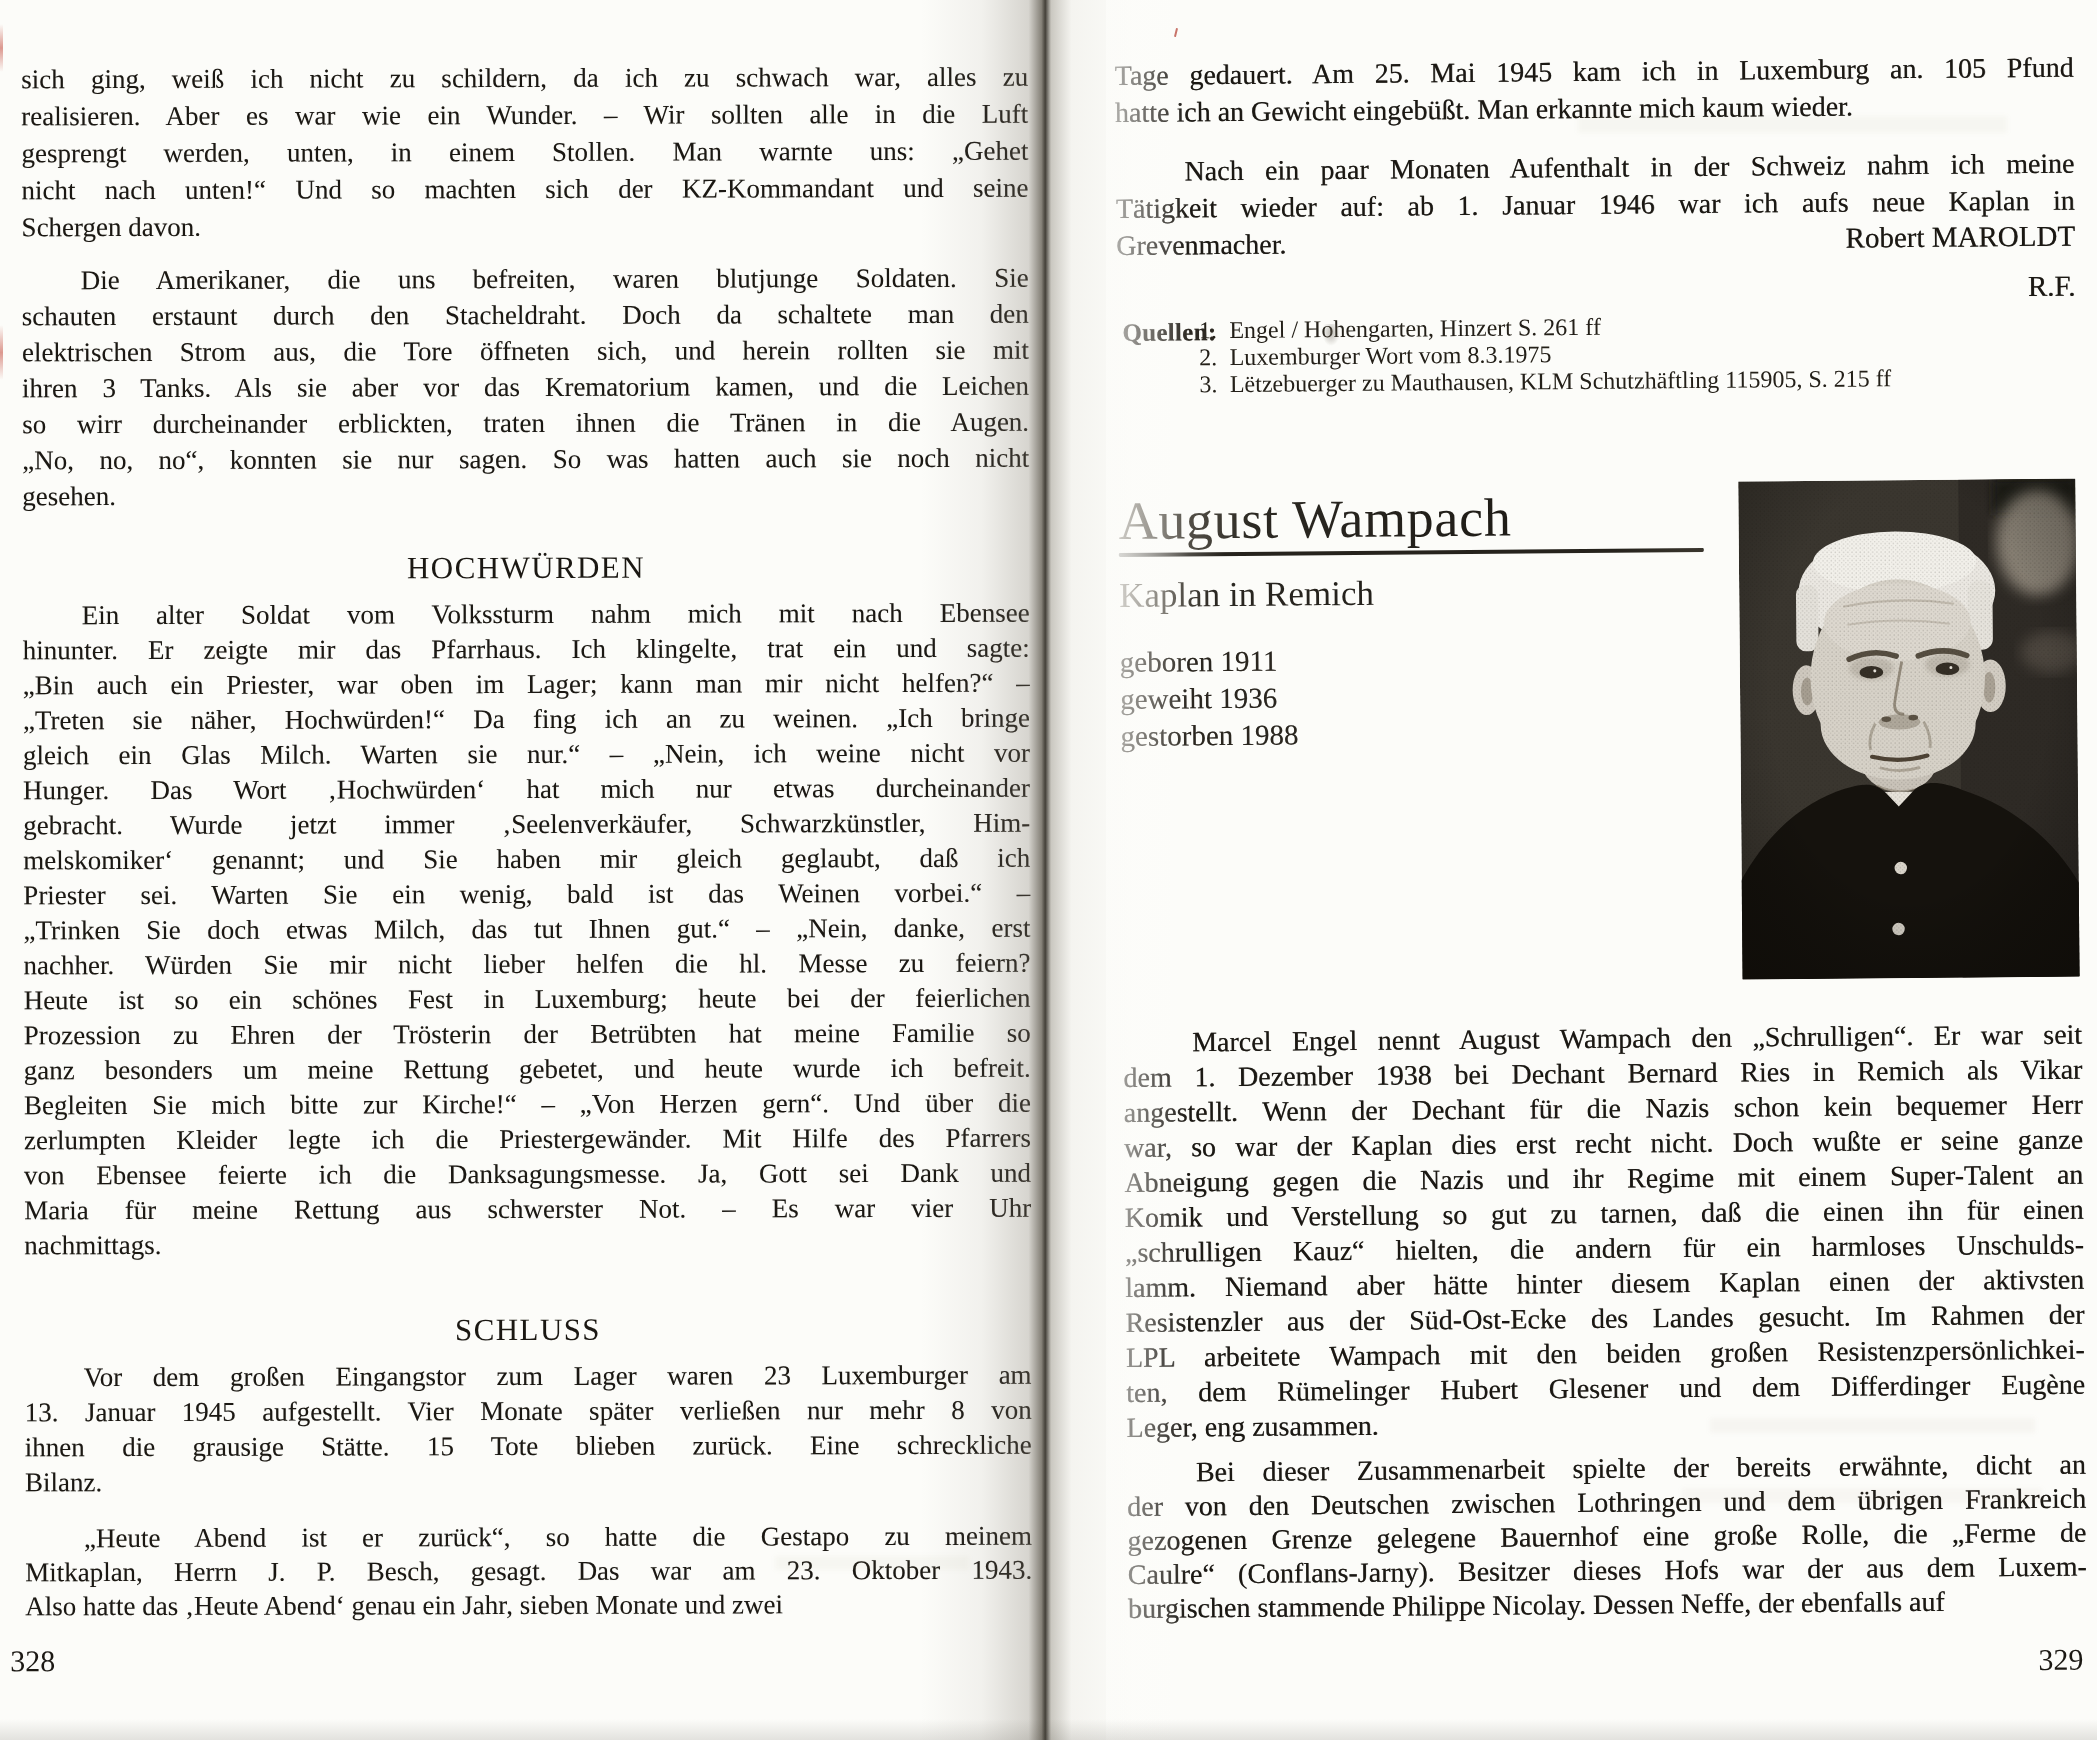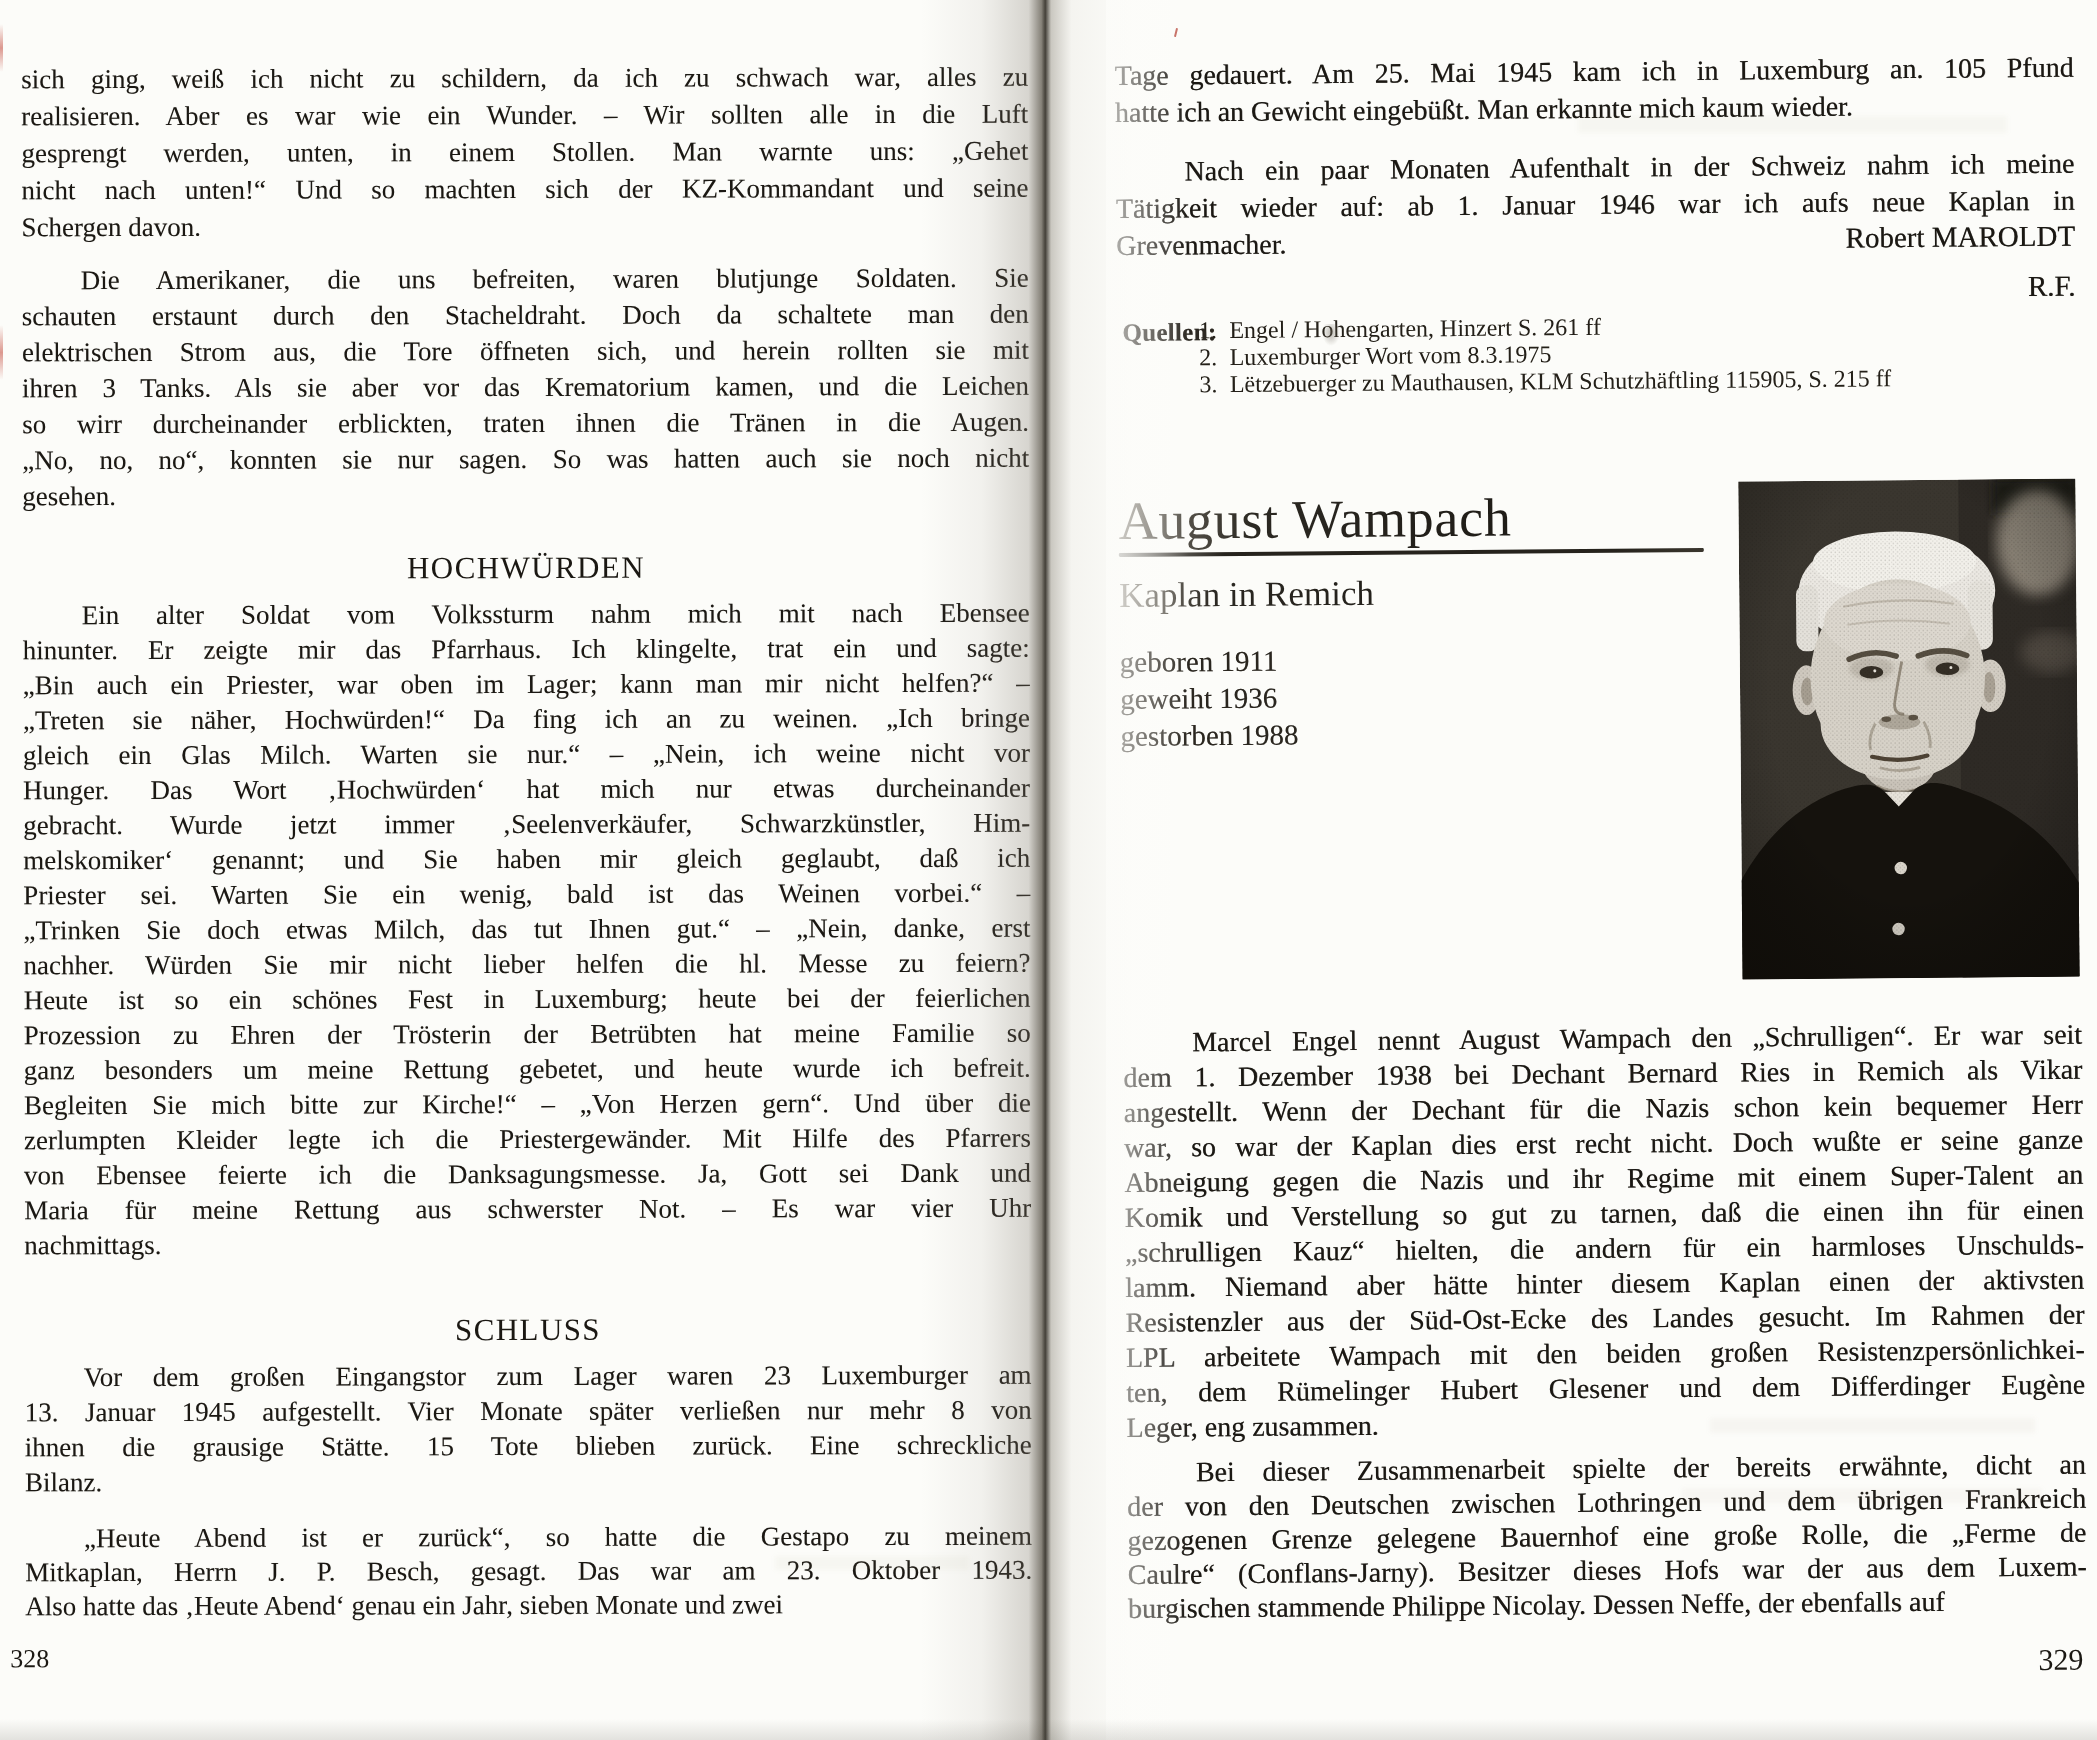--- a/index.html
+++ b/index.html
@@ -37,21 +37,21 @@
   .indent-r .tline:first-child{text-indent:69px;}
 
   
   #lp1{top:60px;font-size:27px;line-height:37px;}
   #lp2{top:261px;font-size:27px;line-height:36px;}
   #lh1{top:550px;text-align:center;font-size:31px;letter-spacing:1.4px;}
   #lp3{top:597px;font-size:27px;line-height:35px;}
   #lh2{top:1312px;text-align:center;font-size:31px;letter-spacing:1.4px;}
   #lp4{top:1359px;font-size:27px;line-height:35px;}
   #lp5{top:1520px;font-size:27px;line-height:34px;}
-  #lpn{top:1643px;left:-15.2px;width:138px;font-size:26px;}
+  #lpn{top:1643px;left:-15.2px;width:138px;font-size:30px;}
 
   
   .page-right .tline, .page-right .rtext{
     text-shadow:0.3px 0 0 rgba(10,8,5,.5), 0 0 0.7px rgba(25,20,15,.25);
   }
   #rp1{top:57px;font-size:28px;line-height:37px;}
   #rp2{top:153px;font-size:28px;line-height:37px;}
   #rby{top:228px;text-align:right;font-size:29px;}
   #rrf{top:278px;text-align:right;font-size:29px;}
 

